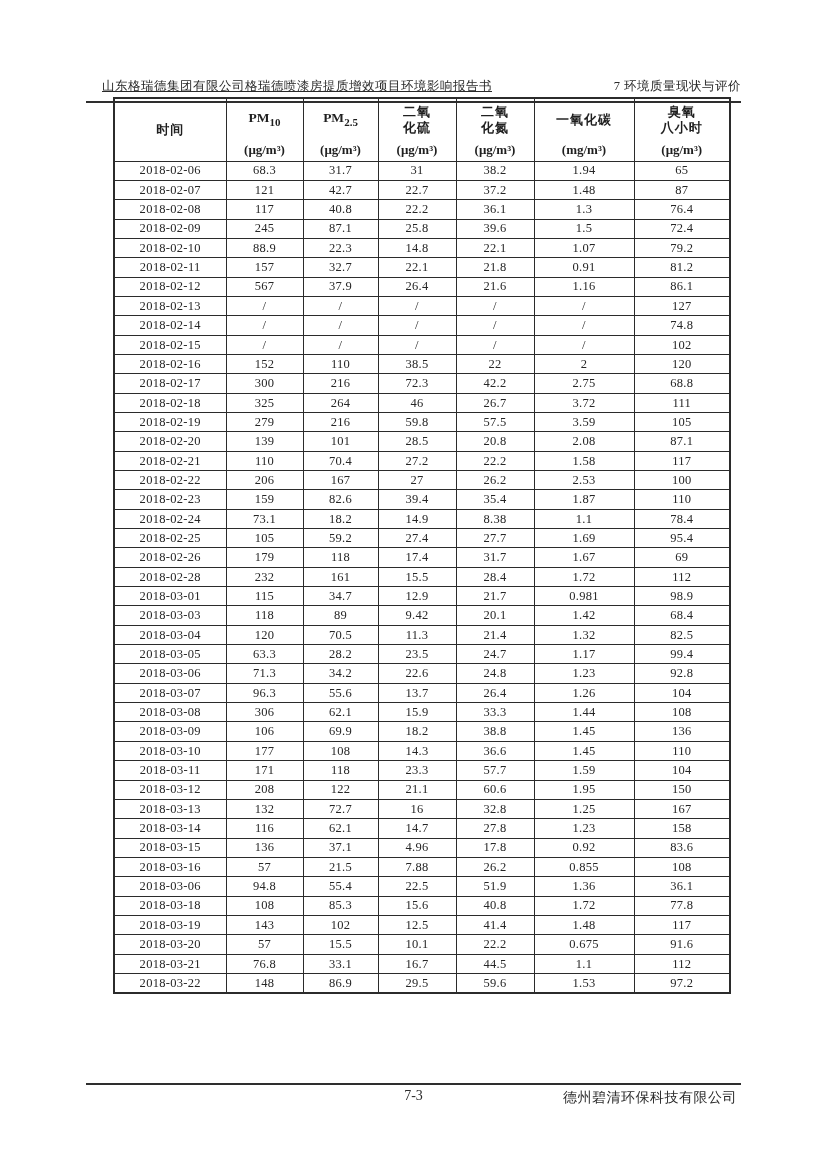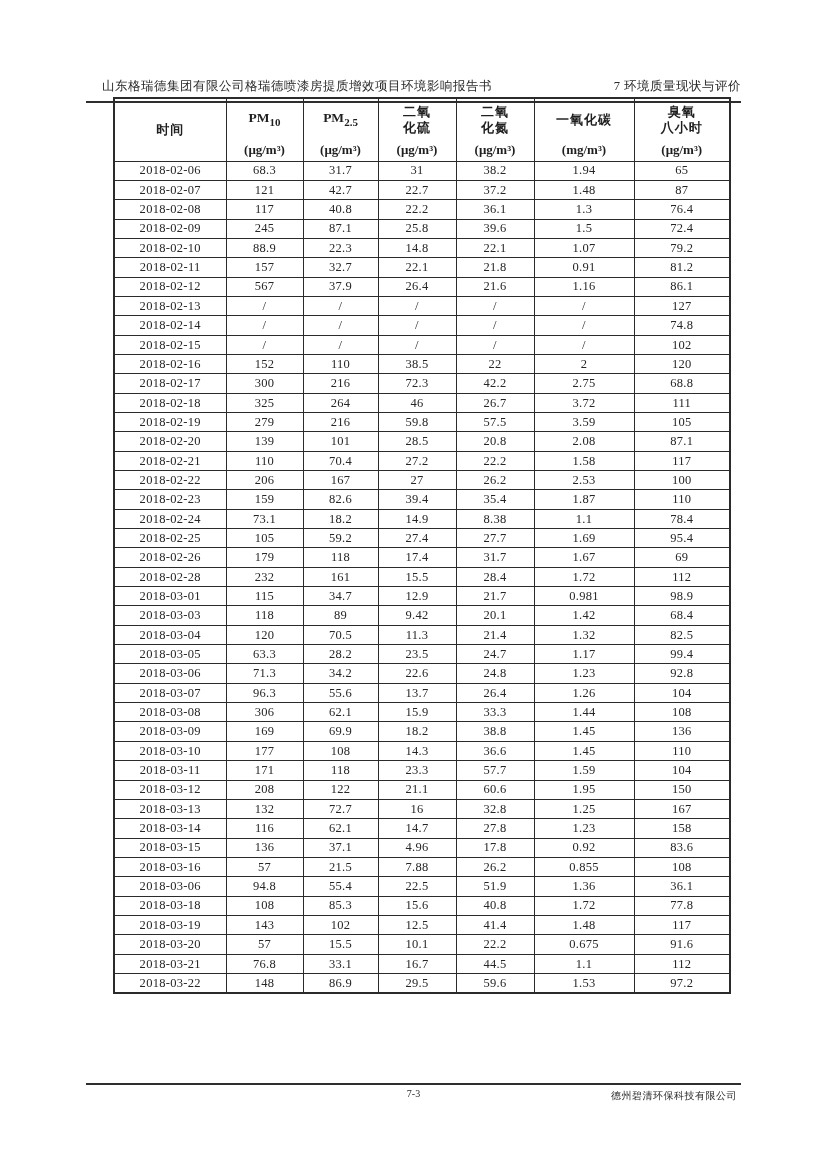--- a/index.html
+++ b/index.html
@@ -19,21 +19,21 @@
     left: 86px;
     width: 655px;
     display: flex;
     justify-content: space-between;
     align-items: flex-end;
     border-bottom: 2px solid #2e2e2e;
     padding-bottom: 6px;
     font-size: 12.5px;
     color: #2a2a2a;
   }
-  .page-header .left-title { padding-left: 16px; letter-spacing: 0.5px; }
+  .page-header .left-title { padding-left: 16px; letter-spacing: 0.5px; text-decoration: underline; }
   .page-header .right-title { letter-spacing: 0.5px; margin-top: 28px; }
 
   
   .table-wrap {
     position: absolute;
     top: 97px;
     left: 113px;
     width: 616px;
   }
   table.air-table {
@@ -89,21 +89,21 @@
     position: absolute;
     top: 1083px;
     left: 86px;
     width: 655px;
     border-top: 2px solid #2e2e2e;
   }
   .footer-inner {
     position: relative;
     padding-top: 4px;
     height: 22px;
-    font-size: 10px;
+    font-size: 14px;
     color: #2a2a2a;
   }
   .footer-inner .page-num {
     position: absolute;
     left: 50%;
     transform: translateX(-50%);
     top: 3px;
   }
   .footer-inner .company {
     position: absolute;
@@ -450,21 +450,21 @@
           <td>2018-03-08</td>
           <td>306</td>
           <td>62.1</td>
           <td>15.9</td>
           <td>33.3</td>
           <td>1.44</td>
           <td>108</td>
         </tr>
         <tr>
           <td>2018-03-09</td>
-          <td>169</td>
+          <td>106</td>
           <td>69.9</td>
           <td>18.2</td>
           <td>38.8</td>
           <td>1.45</td>
           <td>136</td>
         </tr>
         <tr>
           <td>2018-03-10</td>
           <td>177</td>
           <td>108</td>

